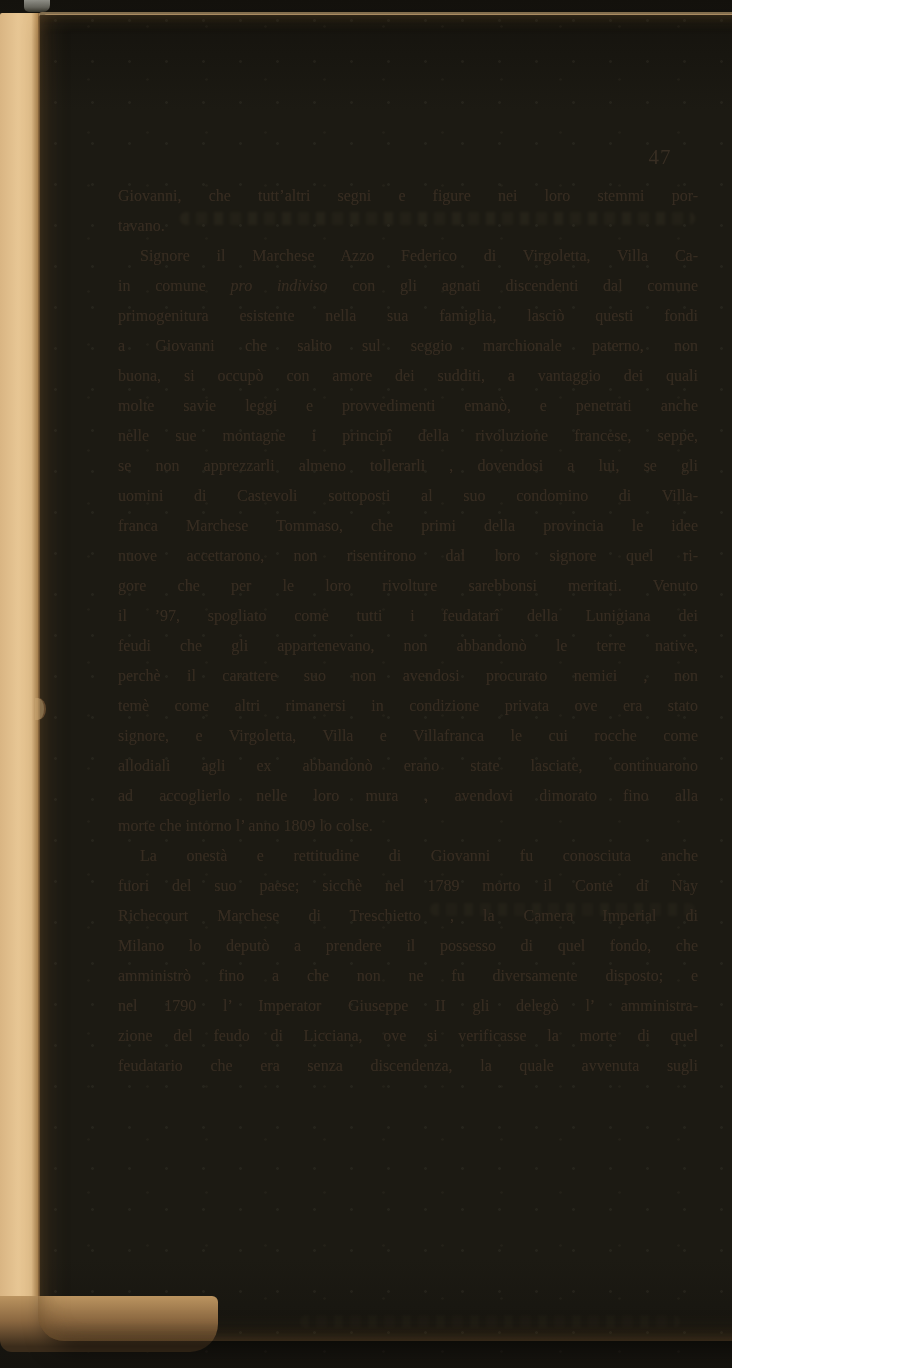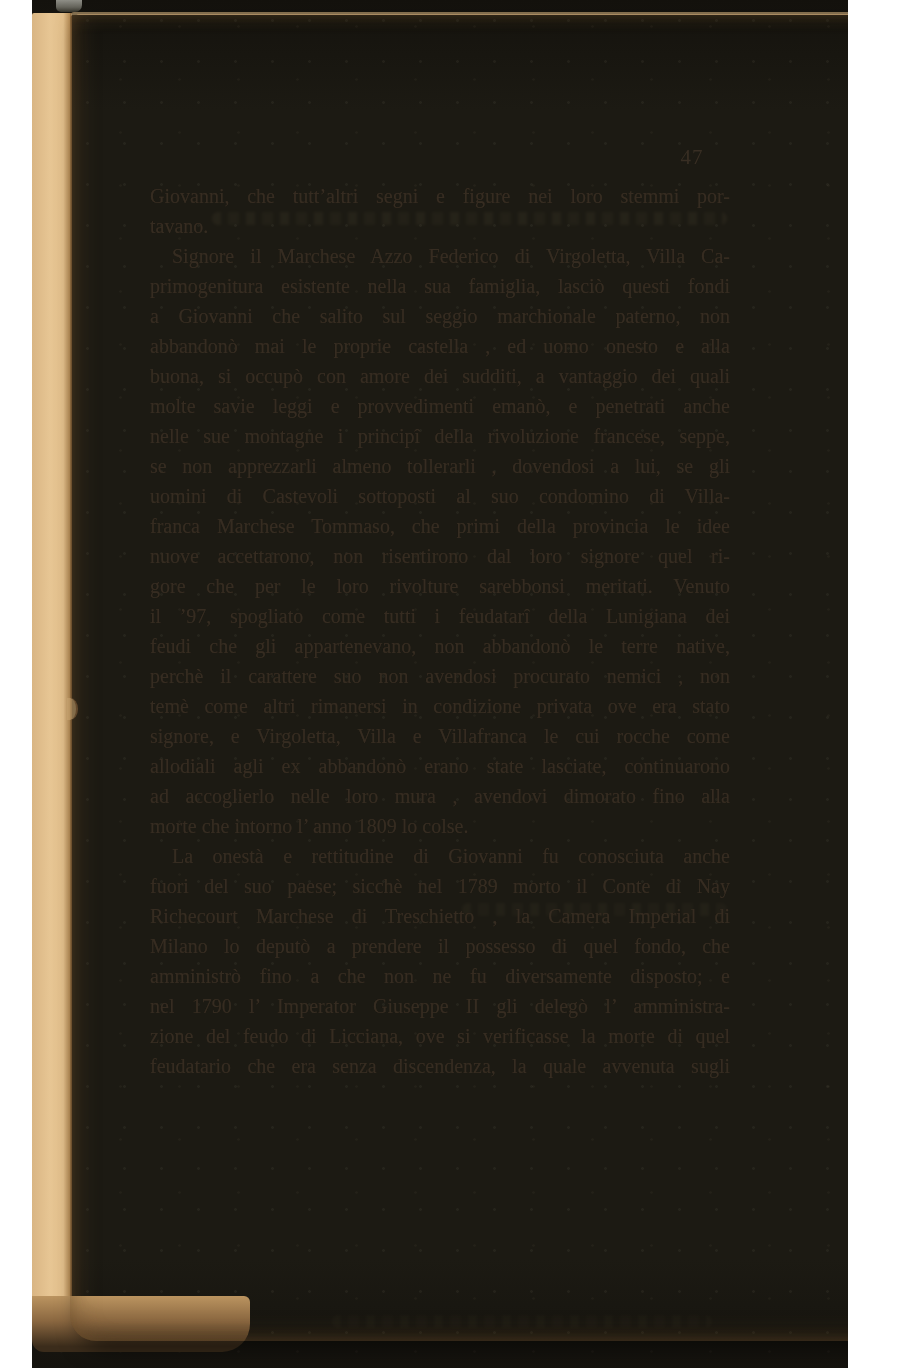--- a/index.html
+++ b/index.html
@@ -3,29 +3,28 @@
 <meta charset="utf-8">
 <style>
   html, body { margin: 0; padding: 0; }
   body {
     width: 900px; height: 1368px;
     font-family: "Liberation Serif", "DejaVu Serif", serif;
     overflow: hidden;
   }
   .stage {
     position: relative;
-    width: 816px; height: 1368px;
+    width: 732px; height: 1368px;
     background-color: #1a1812;
     background-image:
       radial-gradient(rgba(215,205,175,.055) 1px, transparent 1.6px),
       radial-gradient(rgba(215,205,175,.04) 1px, transparent 1.6px),
       linear-gradient(180deg, #14120d 0%, #1c1a13 8%, #1c1a13 92%, #15130e 100%);
     background-size: 37px 41px, 59px 53px, 100% 100%;
     overflow: hidden;
-    margin-left: 32px;
   }
   
   .prev-edge {
     position: absolute;
     left: 0; top: 13px;
     width: 40px; height: 1322px;
     background: linear-gradient(90deg, #d9b583 0%, #e7c694 45%, #e2bf8b 78%, #b98f58 94%, #5d4228 100%);
     border-radius: 2px 0 10px 3px;
   }
   
@@ -79,21 +78,21 @@
     text-align: center;
     font-size: 21px;
     color: #382e23;
     letter-spacing: 1px;
   }
   .text-block {
     position: absolute;
     left: 80px; top: 166px;
     width: 580px;
     color: #362c21;
-    font-size: 20px;
+    font-size: 16px;
     text-shadow: 0 0 .5px rgba(54, 44, 33, .55);
   }
   .line {
     height: 30px;
     line-height: 30px;
     overflow: hidden;
     white-space: normal;
   }
   .line.just { text-align: justify; text-align-last: justify; }
   .line.ind { padding-left: 22px; }
@@ -134,23 +133,23 @@
 
     <div class="bleed b1"></div>
     <div class="bleed b2"></div>
     <div class="bleed b3"></div>
     <div class="notch"></div>
 
     <div class="text-block">
         <div class="line just">Giovanni, che tutt’altri segni e figure nei loro stemmi por-</div>
         <div class="line">tavano.</div>
         <div class="line just ind">Signore il Marchese Azzo Federico di Virgoletta, Villa Ca-</div>
+        <div class="line just">in comune <i>pro indiviso</i> con gli agnati discendenti dal comune</div>
         <div class="line just">primogenitura esistente nella sua famiglia, lasciò questi fondi</div>
         <div class="line just">a Giovanni che salito sul seggio marchionale paterno, non</div>
-        <div class="line just">abbandonò mai le proprie castella , ed uomo onesto e alla</div>
         <div class="line just">buona, si occupò con amore dei sudditi, a vantaggio dei quali</div>
         <div class="line just">molte savie leggi e provvedimenti emanò, e penetrati anche</div>
         <div class="line just">nelle sue montagne i principî della rivoluzione francese, seppe,</div>
         <div class="line just">se non apprezzarli almeno tollerarli , dovendosi a lui, se gli</div>
         <div class="line just">uomini di Castevoli sottoposti al suo condomino di Villa-</div>
         <div class="line just">franca Marchese Tommaso, che primi della provincia le idee</div>
         <div class="line just">nuove accettarono, non risentirono dal loro signore quel ri-</div>
         <div class="line just">gore che per le loro rivolture sarebbonsi meritati. Venuto</div>
         <div class="line just">il ’97, spogliato come tutti i feudatarî della Lunigiana dei</div>
         <div class="line just">feudi che gli appartenevano, non abbandonò le terre native,</div>

